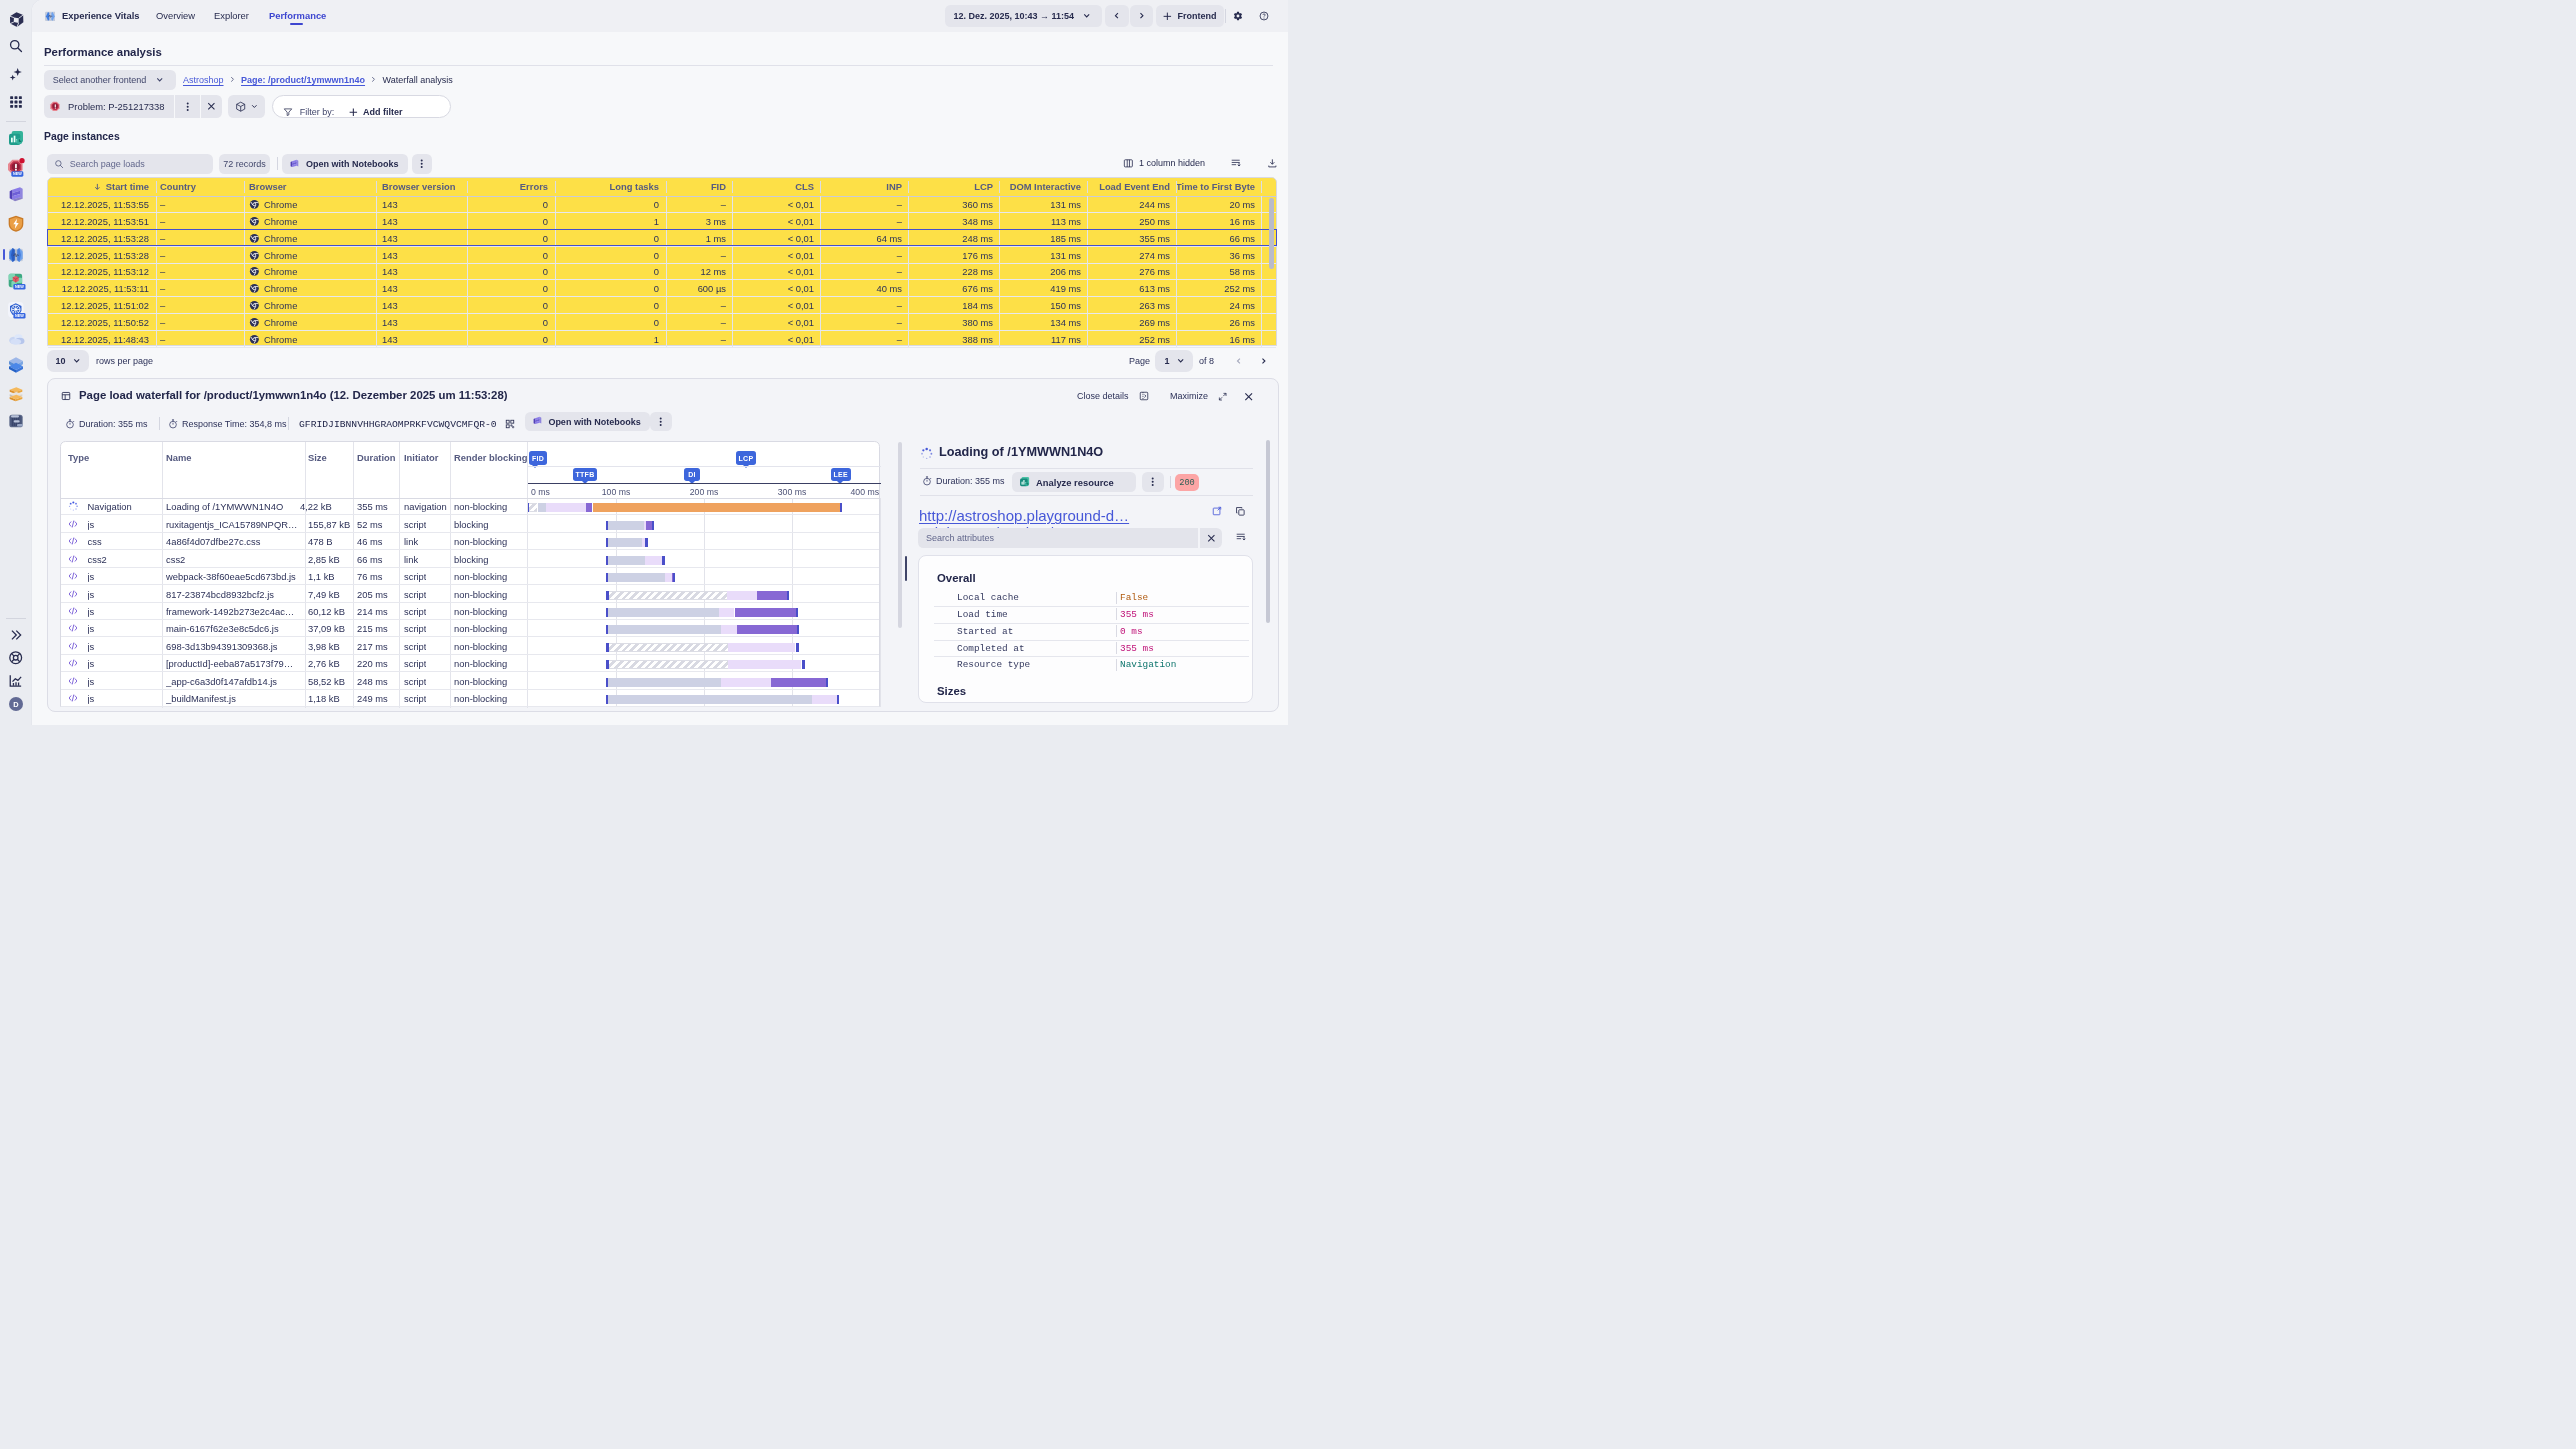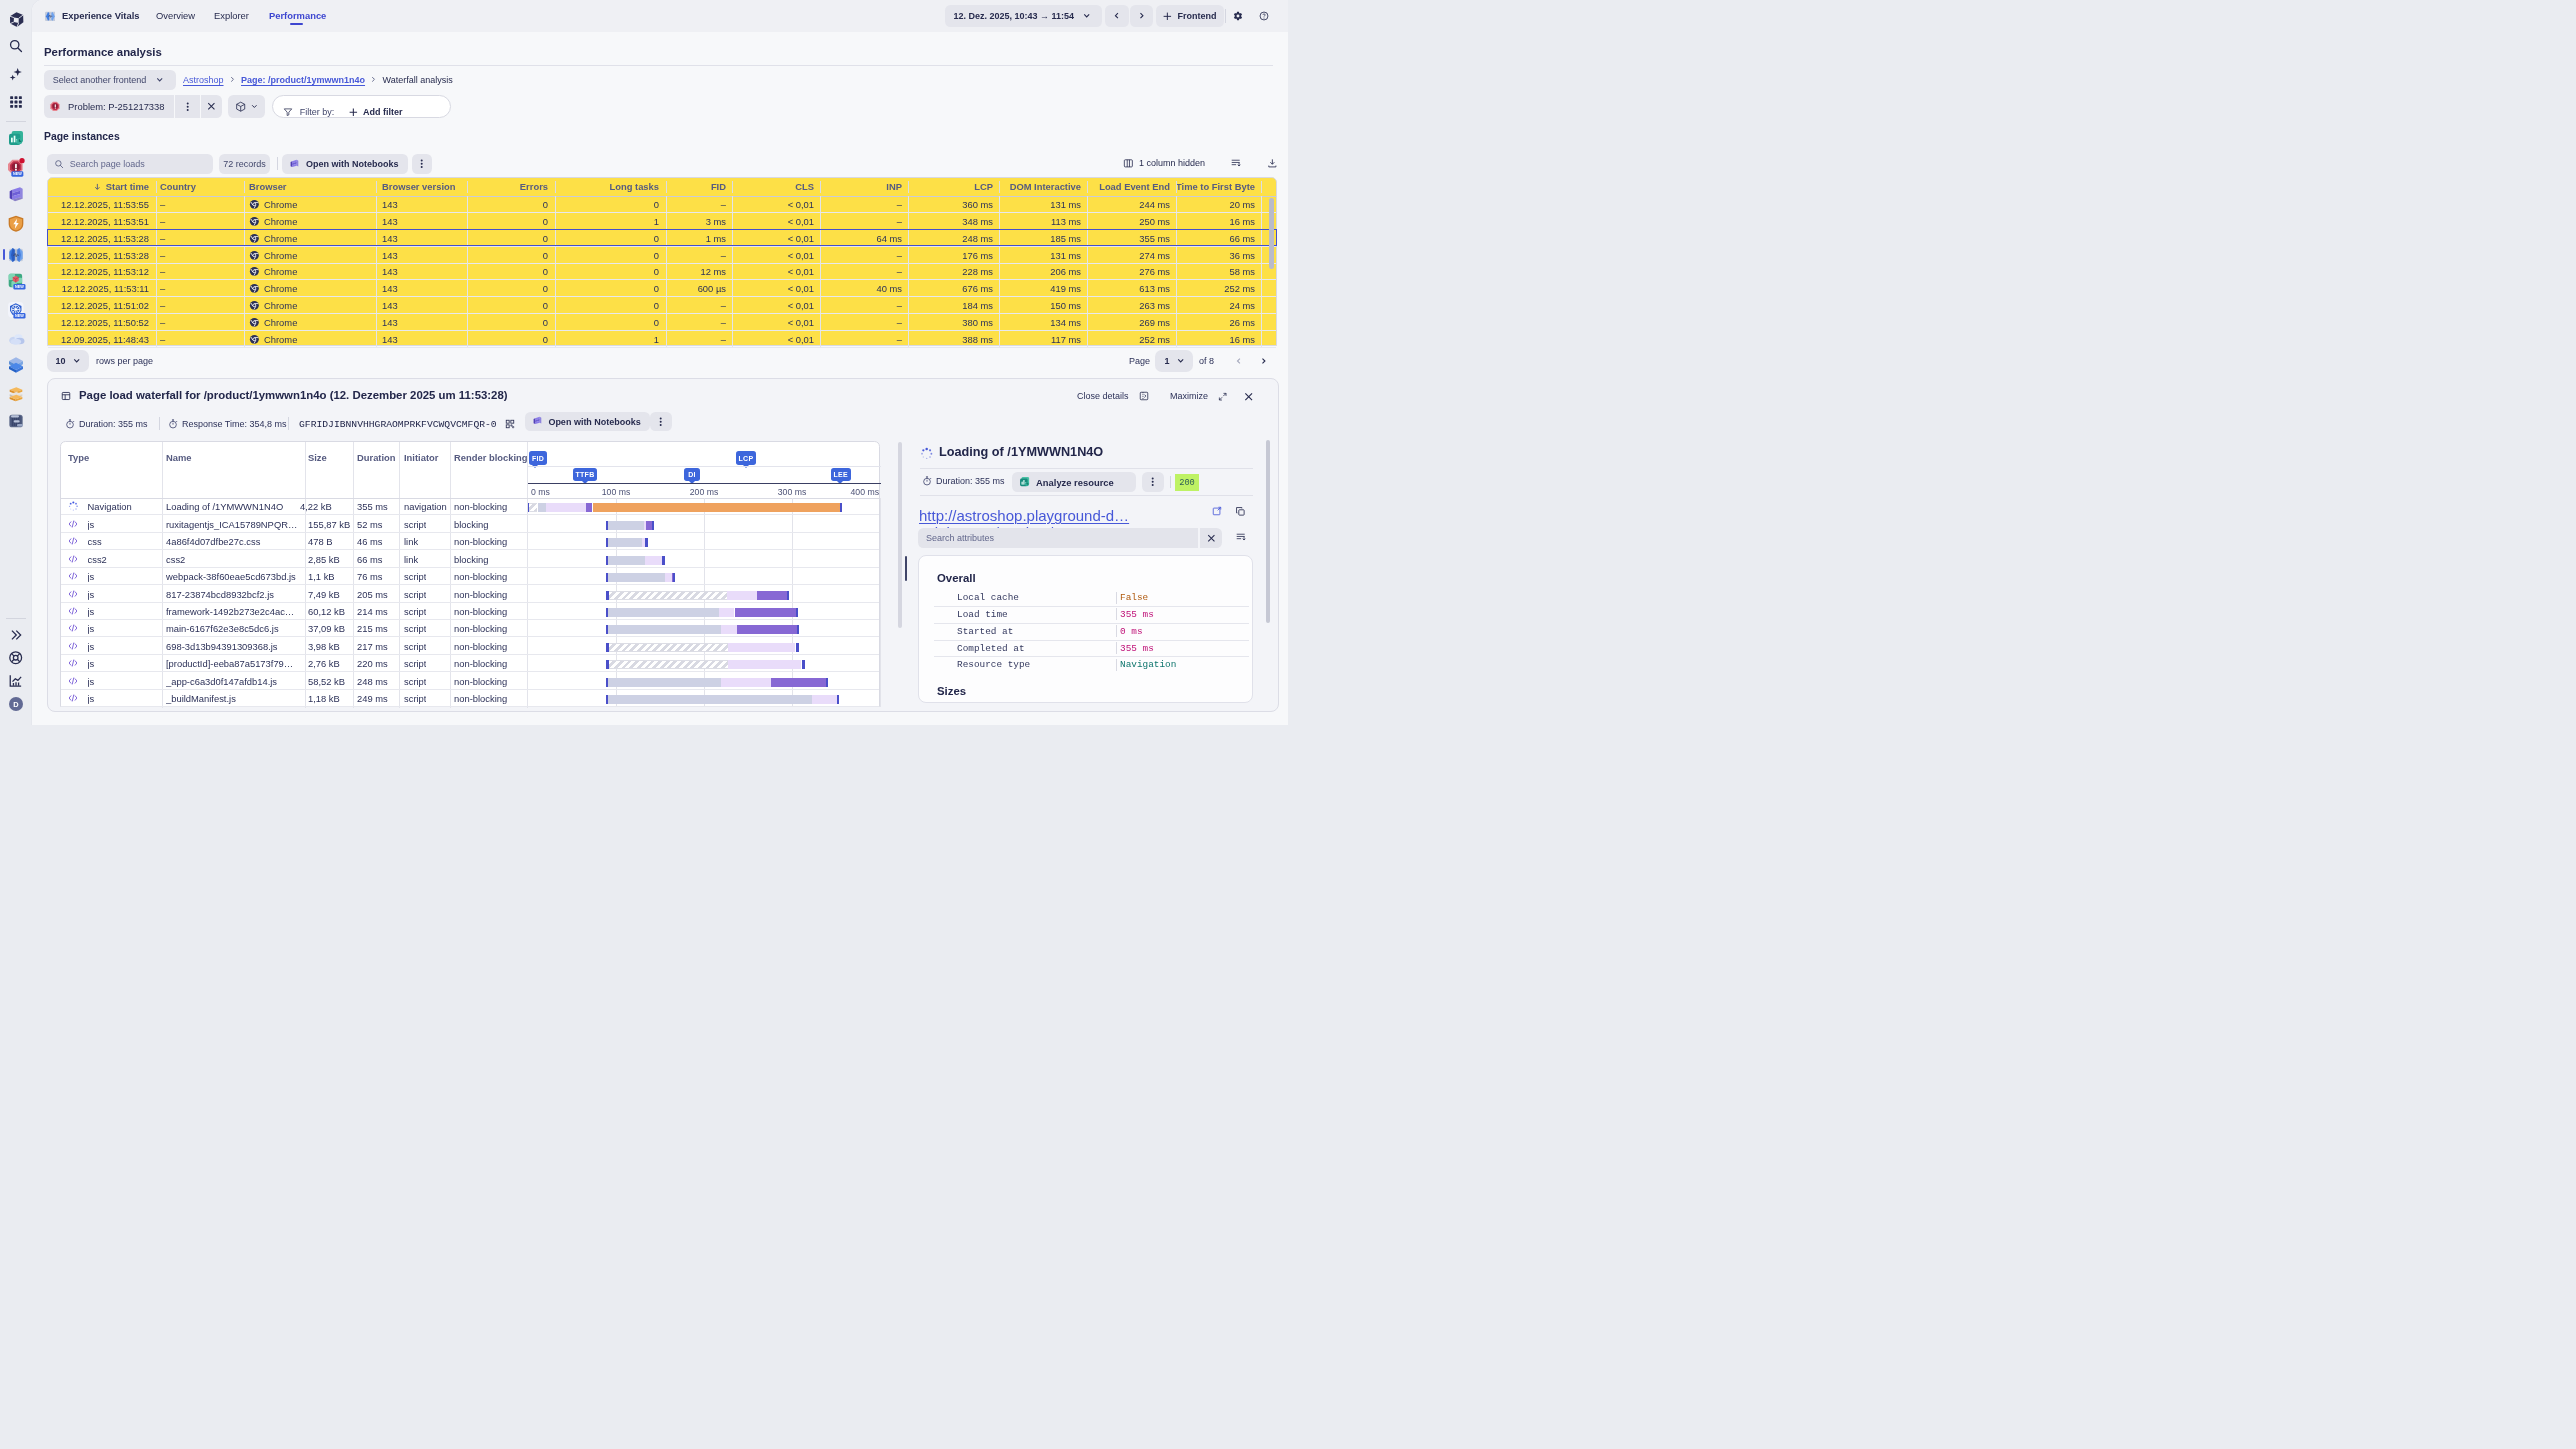--- a/index.html
+++ b/index.html
@@ -717,21 +717,21 @@
           <div class="colsepf" style="left:618px"></div>
           <div class="colsepf" style="left:684px"></div>
           <div class="colsepf" style="left:772px"></div>
           <div class="colsepf" style="left:860px"></div>
           <div class="colsepf" style="left:951px"></div>
           <div class="colsepf" style="left:1039px"></div>
           <div class="colsepf" style="left:1128px"></div>
           <div class="colsepf" style="left:1213px"></div>
         </div>
         <div class="prow" style="top:153px">
-          <span class="pc" style="right:1127px">12.09.2025, 11:48:43</span>
+          <span class="pc" style="right:1127px">12.12.2025, 11:48:43</span>
           <span class="pc" style="left:112px">–</span>
           <span class="pc" style="left:201px;top:3px">
             <svg width="10.7" height="10.7" viewBox="0 0 24 24">
               <circle cx="12" cy="12" r="10" fill="#2c3158"></circle>
               <circle cx="12" cy="12" r="4" fill="#fff"></circle>
               <circle cx="12" cy="12" r="2.6" fill="#2c3158"></circle>
               <g stroke="#fff" stroke-width="1.8">
                 <path d="M12 8h8.5M8.6 13.9 4.3 6.6M15.4 13.9l-4.2 7.4"></path>
               </g>
             </svg>
@@ -1165,21 +1165,21 @@
           <span style="margin-left:6px;font-size:9.4px;font-weight:700;color:#272b4e">Analyze resource</span>
         </div>
         <div class="abs" style="left:1094px;top:93px;width:21.5px;height:20px;background:#e4e5ec;border-radius:5.4px;display:flex;align-items:center;justify-content:center">
           <svg width="9.4" height="9.4" viewBox="0 0 14 14" fill="#272b4e">
             <circle cx="7" cy="2.2" r="1.5"></circle>
             <circle cx="7" cy="7" r="1.5"></circle>
             <circle cx="7" cy="11.8" r="1.5"></circle>
           </svg>
         </div>
         <div class="abs" style="left:1122px;top:97px;width:1px;height:12px;background:#d4d6e0"></div>
-        <div class="abs" style="left:1127px;top:95px;width:24px;height:17px;background:#bef264;border-radius:0;display:flex;align-items:center;justify-content:center;font-size:8.7px;color:#2e5f56;font-family:'Liberation Mono',monospace">200</div>
+        <div class="abs" style="left:1127px;top:95px;width:24px;height:17px;background:#fca5a5;border-radius:5px;display:flex;align-items:center;justify-content:center;font-size:8.7px;color:#2e5f56;font-family:'Liberation Mono',monospace">200</div>
         <div class="hr" style="left:872px;top:116px;width:333px"></div>
         <div class="abs link" style="left:871px;top:128px;font-size:15px">http://astroshop.playground-d…celabs.com/product/1YMWWN1N4O</div>
         <div class="abs" style="left:1164px;top:127px">
           <svg width="10" height="10" viewBox="0 0 24 24" fill="none" stroke="#4758d8" stroke-width="2">
             <rect x="3" y="5" width="16" height="16" rx="1.5"></rect>
             <path d="M13.5 10.5 21 3M15.5 3H21v5.5"></path>
           </svg>
         </div>
         <div class="abs" style="left:1187px;top:127px">
           <svg width="10.7" height="10.7" viewBox="0 0 24 24" fill="none" stroke="#272b4e" stroke-width="1.9">

